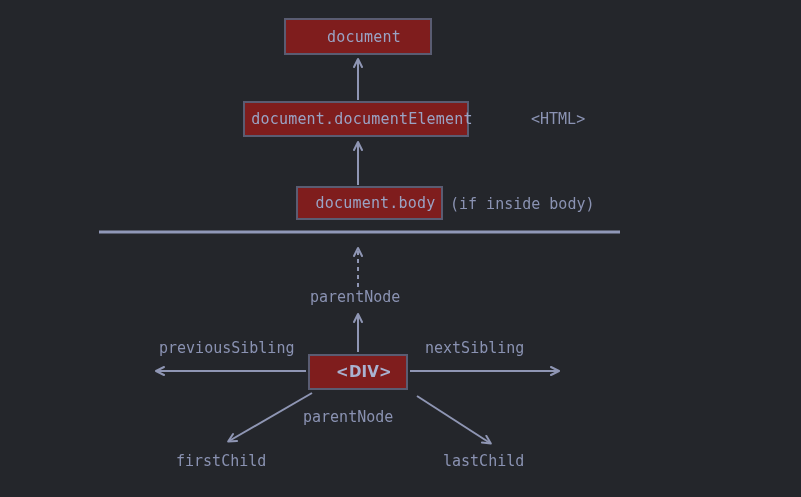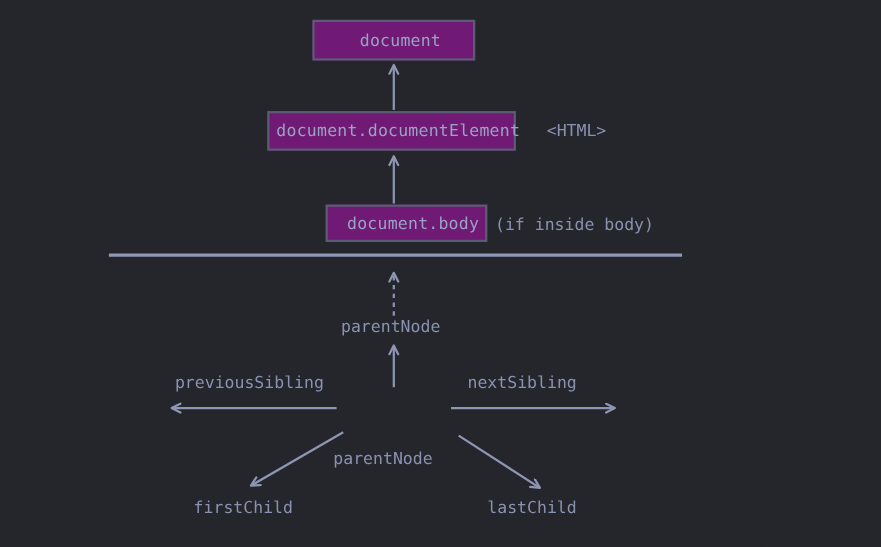--- a/index.html
+++ b/index.html
@@ -25,21 +25,21 @@
     top: 0;
     width: 801px;
     height: 497px;
     pointer-events: none;
   }
 
   
   .node-box {
     position: absolute;
     box-sizing: border-box;
-    background: #701a75;
+    background: #7f1d1d;
     border: 2px solid #5a5c72;
     color: #9aa3c4;
     font-family: "DejaVu Sans Mono", "Liberation Mono", monospace;
     font-size: 15px;
     letter-spacing: 0.2px;
     display: flex;
     align-items: center;
     justify-content: center;
     white-space: nowrap;
     z-index: 3;
@@ -64,21 +64,21 @@
 
   
   .caption {
     position: absolute;
     color: #8a92b2;
     font-family: "DejaVu Sans Mono", "Liberation Mono", monospace;
     font-size: 15px;
     white-space: nowrap;
     z-index: 3;
   }
-  #label-html        { left: 497px; top: 110px; }
+  #label-html        { left: 531px; top: 110px; }
   #label-if-inside   { left: 450px; top: 195px; }
   #label-parentnode  { left: 310px; top: 288px; }
   #label-prevsibling { left: 159px; top: 339px; }
   #label-nextsibling { left: 425px; top: 339px; }
   #label-childnodes  { left: 303px; top: 408px; }
   #label-firstchild  { left: 176px; top: 452px; }
   #label-lastchild   { left: 443px; top: 452px; }
 </style>
 </head>
 <body>
@@ -110,20 +110,21 @@
 
     <line x1="417" y1="396" x2="490" y2="443" stroke="#8f96b4" stroke-width="2" marker-end="url(#arrowhead-open)"></line>
   </svg>
 
   <div class="node-box" id="node-document">document</div>
 
   <div class="node-box" id="node-documentelement">document.documentElement</div>
 
   <div class="node-box" id="node-body">document.body</div>
 
+  <div class="node-box" id="node-div">&lt;DIV&gt;</div>
 
   <div class="caption" id="label-html">&lt;HTML&gt;</div>
 
   <div class="caption" id="label-if-inside">(if inside body)</div>
 
   <div class="caption" id="label-parentnode">parentNode</div>
 
   <div class="caption" id="label-nextsibling">nextSibling</div>
 
   <div class="caption" id="label-prevsibling">previousSibling</div>

